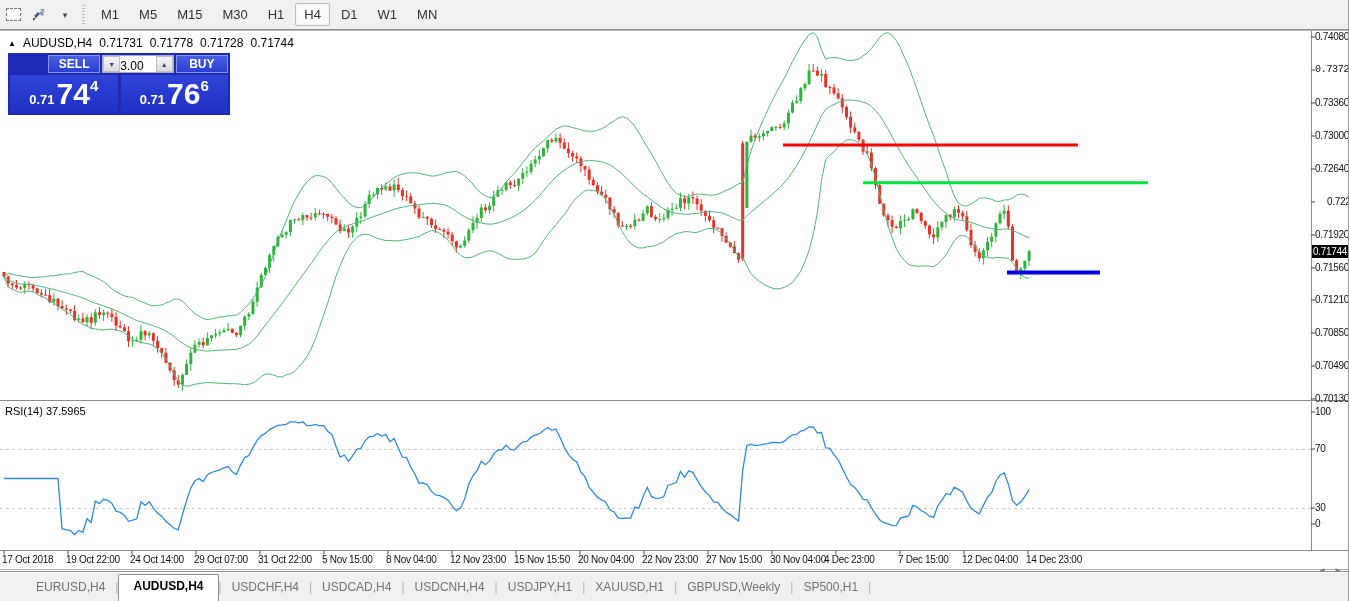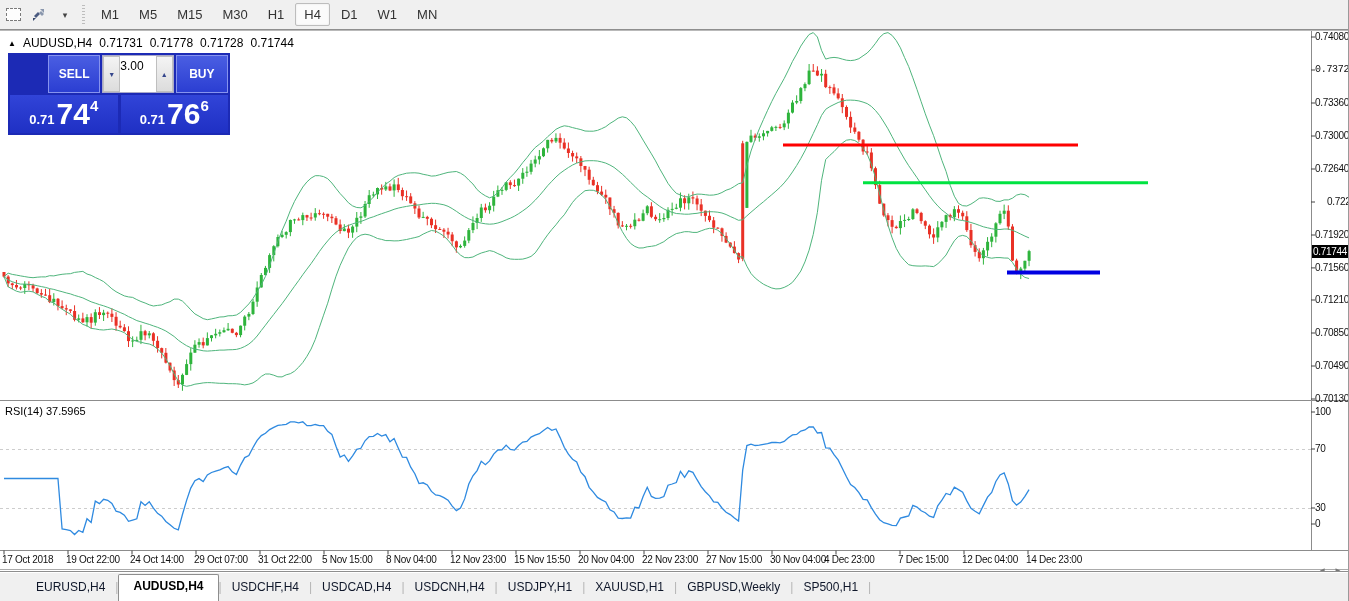--- a/index.html
+++ b/index.html
@@ -21,38 +21,38 @@
   #price-axis .lab{left:1315px;width:44px;}
   #rsi-axis .lab{left:1315px;}
   #time-axis .lab{top:554px;}
   #price-badge{position:absolute;left:1312px;width:37px;height:13px;color:#fff;font-size:10px;
                line-height:13px;padding-left:1px;letter-spacing:-0.3px;}
   #chart-title{position:absolute;left:8px;top:36px;font-size:12px;color:#000;display:flex;gap:7px;align-items:center;}
   #chart-title .tri{font-size:8px;}
   #rsi-title{position:absolute;left:5px;top:405px;font-size:11px;color:#000;}
   
   #trade-panel{position:absolute;left:8px;top:53px;width:222px;background:#1c2ab5;padding:2px;box-sizing:border-box;}
-  .tp-row1{display:flex;height:38px;padding-left:38px;}
+  .tp-row1{display:flex;height:18px;padding-left:38px;}
   .tp-btn{width:57px;background:linear-gradient(#4a5ee2,#2b3ed2);color:#fff;font-weight:bold;font-size:12px;
           display:flex;align-items:center;justify-content:center;border:1px solid #8693ee;box-sizing:border-box;}
   .vol-wrap{flex:1;display:flex;background:#fff;border:1px solid #a9a9c9;margin:0 2px;box-sizing:border-box;}
   .spin{width:17px;background:linear-gradient(#f4f4f4,#dcdcdc);border:1px solid #bfbfbf;color:#35468c;
         font-size:7px;display:flex;align-items:center;justify-content:center;box-sizing:border-box;}
   .vol-value{flex:1;font-size:12px;color:#000;text-align:right;padding-right:12px;line-height:20px;}
   .tp-row2{display:flex;margin-top:2px;height:38px;gap:3px;}
   .price-box{flex:1;background:linear-gradient(#3144d8,#1f30c4);color:#fff;display:flex;
              align-items:center;justify-content:center;}
   .price-box .small{font-size:13px;font-weight:bold;margin-right:2px;margin-top:10px;}
   .price-box .big{font-size:30px;font-weight:bold;line-height:1;}
   .price-box .sup{font-size:15px;font-weight:bold;position:relative;top:-9px;}
   
   #tabbar{position:absolute;left:0;top:571px;width:1349px;height:30px;background:#f0f0f0;
           border-top:1px solid #8e8e8e;box-shadow:inset 0 1px 0 #ffffff;display:flex;align-items:flex-end;
           padding-left:26px;box-sizing:border-box;}
-  .tab{font-size:12px;color:#0f172a;padding:4px 10px 7px 10px;}
+  .tab{font-size:12px;color:#737373;padding:4px 10px 7px 10px;}
   .tab.active{background:#ffffff;border:1px solid #8e8e8e;border-bottom:none;border-radius:2px 2px 0 0;
               color:#000;font-weight:bold;padding:4px 14px 8px 14px;}
   .tab-sep{color:#b5b5b5;font-size:12px;padding-bottom:7px;}
   #tab-scroll{position:absolute;right:6px;top:566px;font-size:8px;color:#777;display:flex;gap:8px;}
 </style>
 </head>
 <body>
 
 <div id="app">
 

